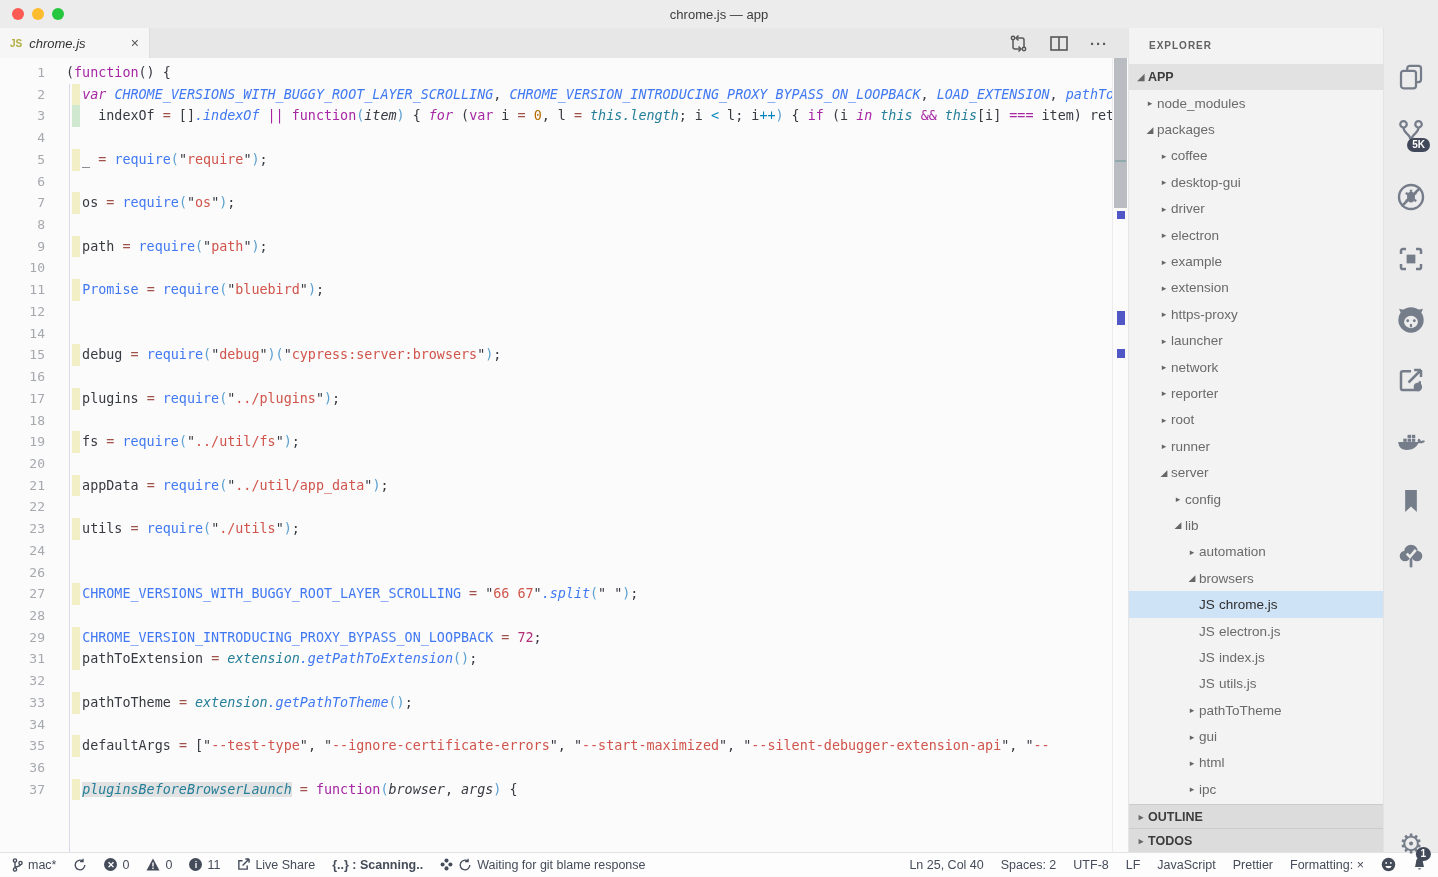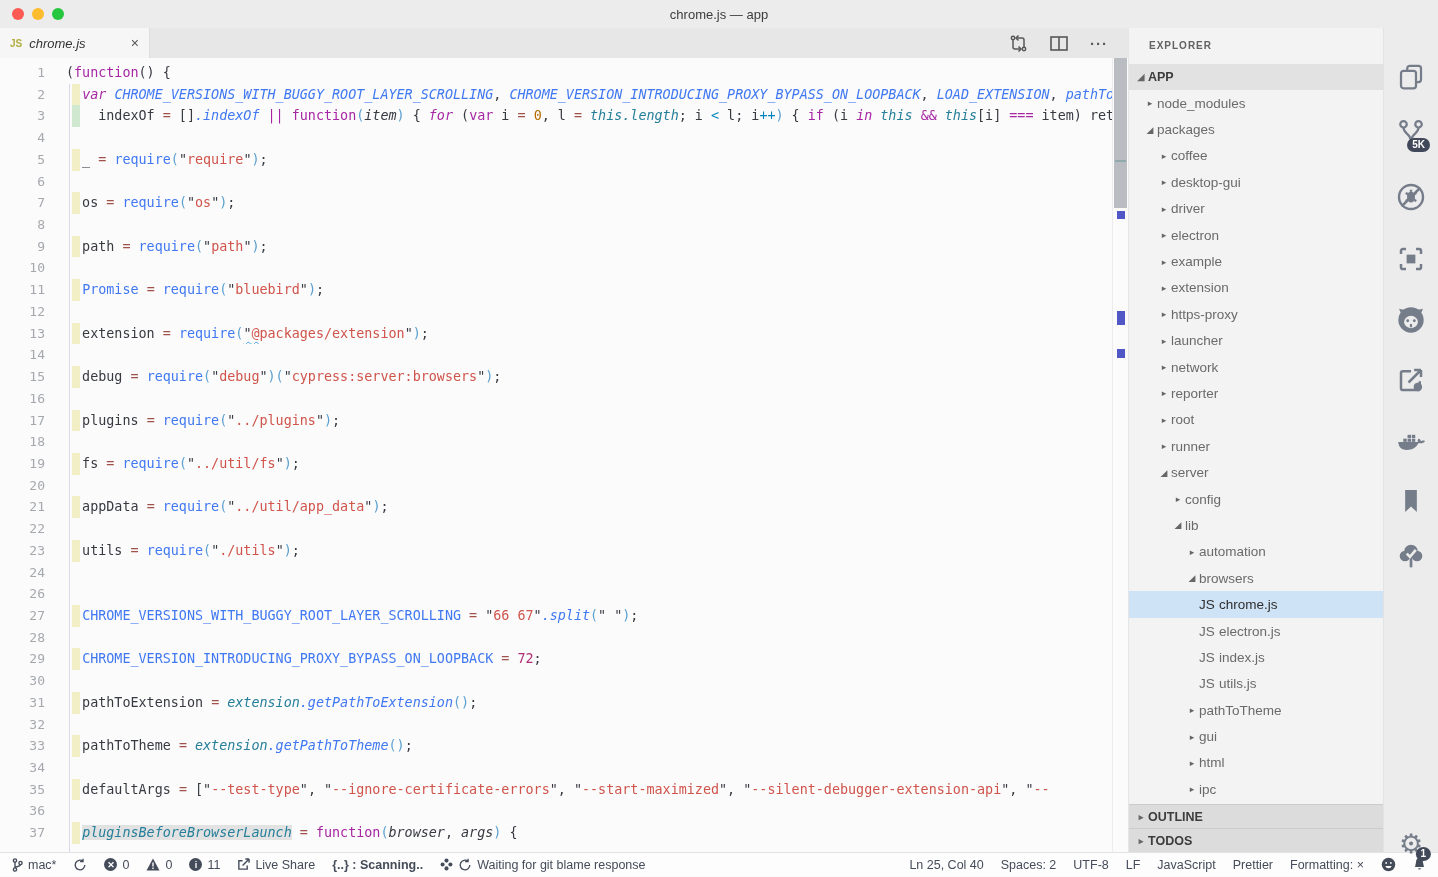--- a/index.html
+++ b/index.html
@@ -186,25 +186,20 @@
           <div class="line">
             <div class="ln">11</div>
             <div class="marker y"></div>
             <div class="code"><span class="c-plain">  </span><span class="c-blue">Promise</span><span class="c-plain"> </span><span class="c-op">=</span><span class="c-plain"> </span><span class="c-blue">require</span><span class="c-paren">(</span><span class="c-strq">"</span><span class="c-str">bluebird</span><span class="c-strq">"</span><span class="c-paren">)</span><span class="c-plain">;</span></div>
           </div>
           <div class="line">
             <div class="ln">12</div>
             <div class="code"></div>
           </div>
           <div class="line">
-            <div class="ln">13</div>
-            <div class="marker y"></div>
-            <div class="code"><span class="c-plain">  extension </span><span class="c-op">=</span><span class="c-plain"> </span><span class="c-blue">require</span><span class="c-paren">(</span><span class="c-strq c-sq">"</span><span class="c-str c-sq">@</span><span class="c-str">packages/extension</span><span class="c-strq">"</span><span class="c-paren">)</span><span class="c-plain">;</span></div>
-          </div>
-          <div class="line">
             <div class="ln">14</div>
             <div class="code"></div>
           </div>
           <div class="line">
             <div class="ln">15</div>
             <div class="marker y"></div>
             <div class="code"><span class="c-plain">  debug </span><span class="c-op">=</span><span class="c-plain"> </span><span class="c-blue">require</span><span class="c-paren">(</span><span class="c-strq">"</span><span class="c-str">debug</span><span class="c-strq">"</span><span class="c-paren">)(</span><span class="c-strq">"</span><span class="c-str">cypress:server:browsers</span><span class="c-strq">"</span><span class="c-paren">)</span><span class="c-plain">;</span></div>
           </div>
           <div class="line">
             <div class="ln">16</div>
@@ -256,24 +251,20 @@
             <div class="code"><span class="c-plain">  </span><span class="c-blue">CHROME_VERSIONS_WITH_BUGGY_ROOT_LAYER_SCROLLING</span><span class="c-plain"> </span><span class="c-op">=</span><span class="c-plain"> </span><span class="c-strq">"</span><span class="c-str">66 67</span><span class="c-strq">"</span><span class="c-bluei">.split</span><span class="c-paren">(</span><span class="c-strq">"</span><span class="c-str"> </span><span class="c-strq">"</span><span class="c-paren">)</span><span class="c-plain">;</span></div>
           </div>
           <div class="line">
             <div class="ln">28</div>
             <div class="code"></div>
           </div>
           <div class="line">
             <div class="ln">29</div>
             <div class="marker y"></div>
             <div class="code"><span class="c-plain">  </span><span class="c-blue">CHROME_VERSION_INTRODUCING_PROXY_BYPASS_ON_LOOPBACK</span><span class="c-plain"> </span><span class="c-op">=</span><span class="c-plain"> </span><span class="c-num2">72</span><span class="c-plain">;</span></div>
-          </div>
-          <div class="line">
-            <div class="ln">30</div>
-            <div class="code"></div>
           </div>
           <div class="line">
             <div class="ln">31</div>
             <div class="marker y"></div>
             <div class="code"><span class="c-plain">  pathToExtension </span><span class="c-op">=</span><span class="c-plain"> </span><span class="c-teal">extension</span><span class="c-bluei">.getPathToExtension</span><span class="c-paren">()</span><span class="c-plain">;</span></div>
           </div>
           <div class="line">
             <div class="ln">32</div>
             <div class="code"></div>
           </div>

